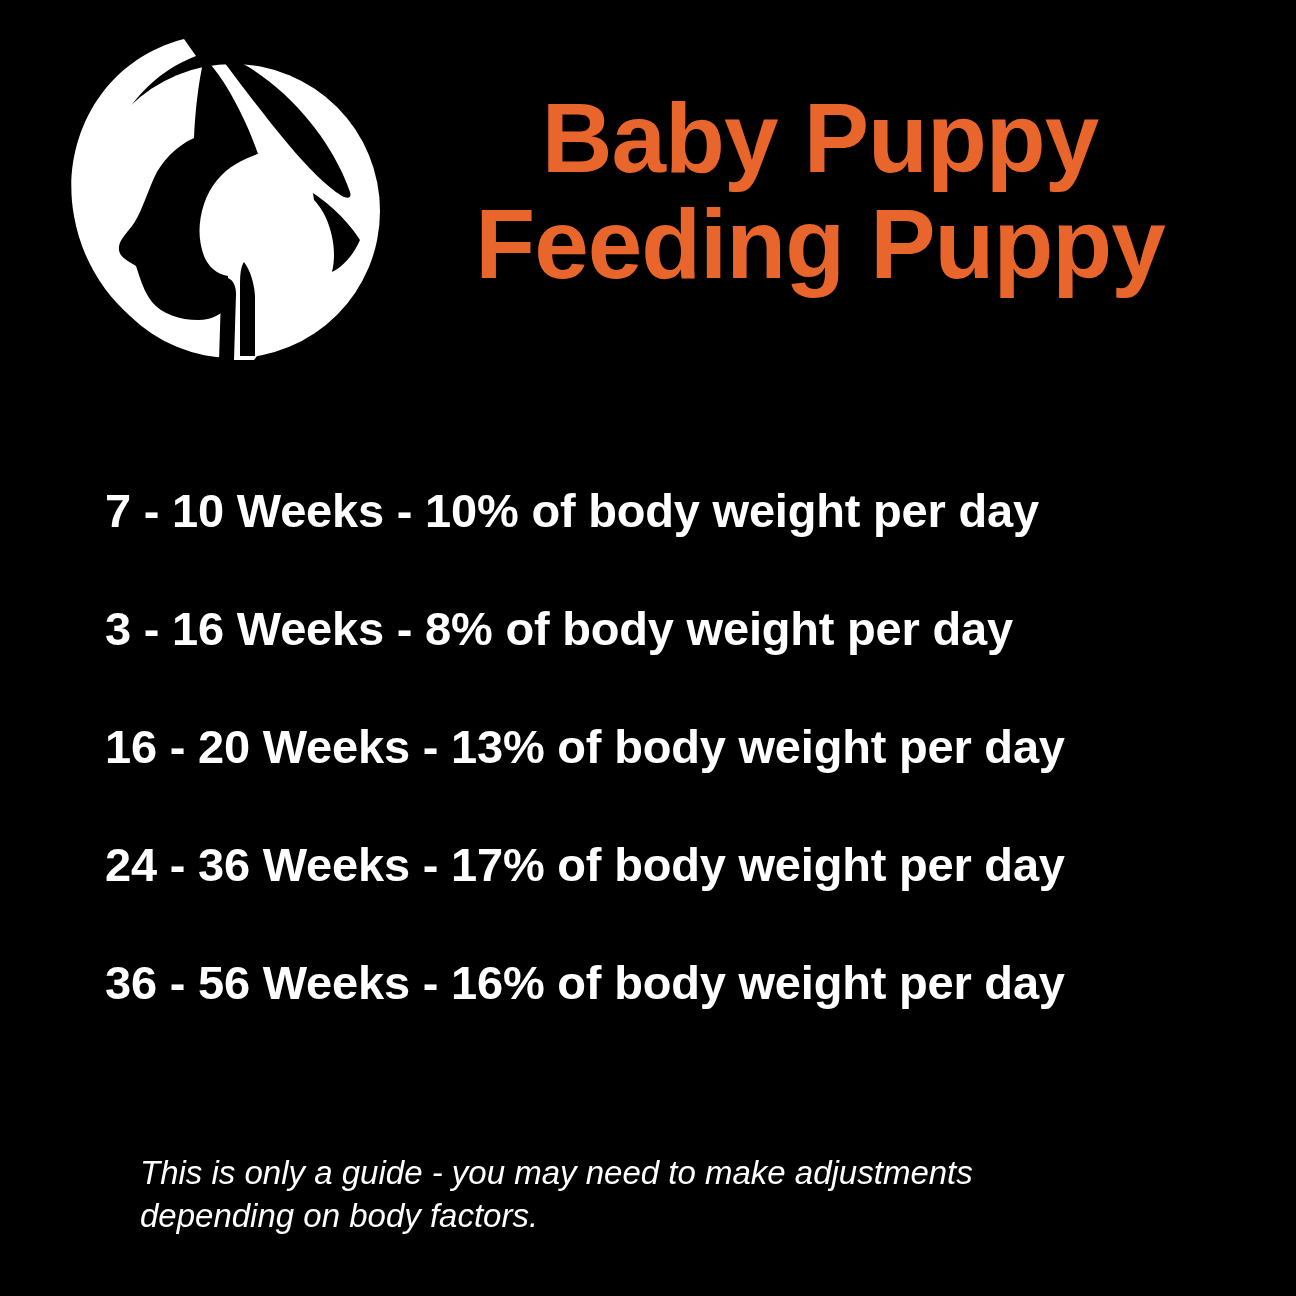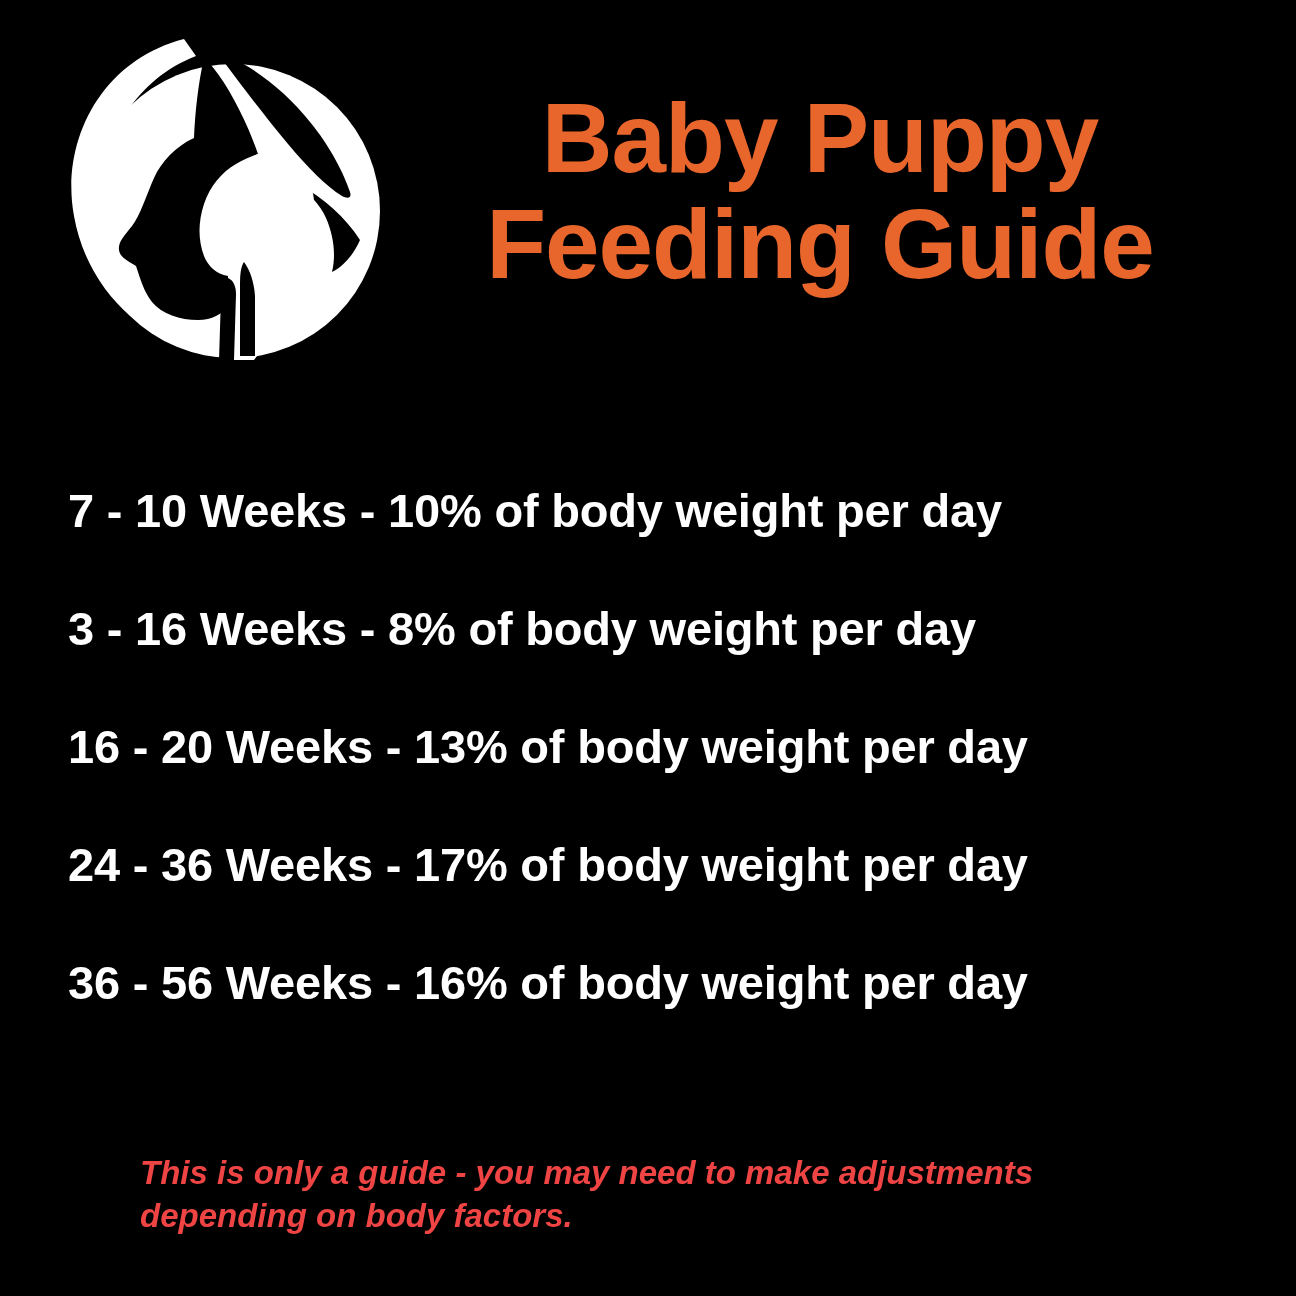--- a/index.html
+++ b/index.html
@@ -52,20 +52,21 @@
     letter-spacing: -1px;
     white-space: nowrap;
   }
 
   
   .list {
     position: absolute;
     left: 0;
     top: 452px;
     width: 1244px;
+    padding-left: 37px;
   }
   .list-row {
     height: 118px;
     display: flex;
     align-items: center;
     padding-left: 68px;
     padding-right: 54px;
     box-sizing: border-box;
   }
   .list-text {
@@ -80,24 +81,24 @@
 
   
   .footnote {
     position: absolute;
     left: 140px;
     top: 1152px;
     width: 1060px;
   }
   .footnote-line {
     display: block;
-    color: #ef4444;
+    color: #ffffff;
     font-family: "Liberation Sans", sans-serif;
     font-style: italic;
-    font-weight: 700;
+    font-weight: 400;
     font-size: 33px;
     line-height: 1.30;
     white-space: nowrap;
   }
 </style>
 </head>
 <body>
 
 <div class="page">
 
@@ -156,21 +157,21 @@
                  C178,260 175,254 170,252 Z" fill="#000000"></path>
 
         <path d="M186,236 C192,244 196,256 197,270
                  L197,330 L182,330 L182,258
                  C182,248 183,240 186,236 Z" fill="#000000"></path>
       </svg>
     </div>
 
     <div class="title-block">
       <span class="title-line">Baby Puppy</span>
-      <span class="title-line">Feeding Guide</span>
+      <span class="title-line">Feeding Puppy</span>
     </div>
 
   </div>
 
   <div class="list">
 
     <div class="list-row">
       <span class="list-text">7 - 10 Weeks - 10% of body weight per day</span>
     </div>
 

